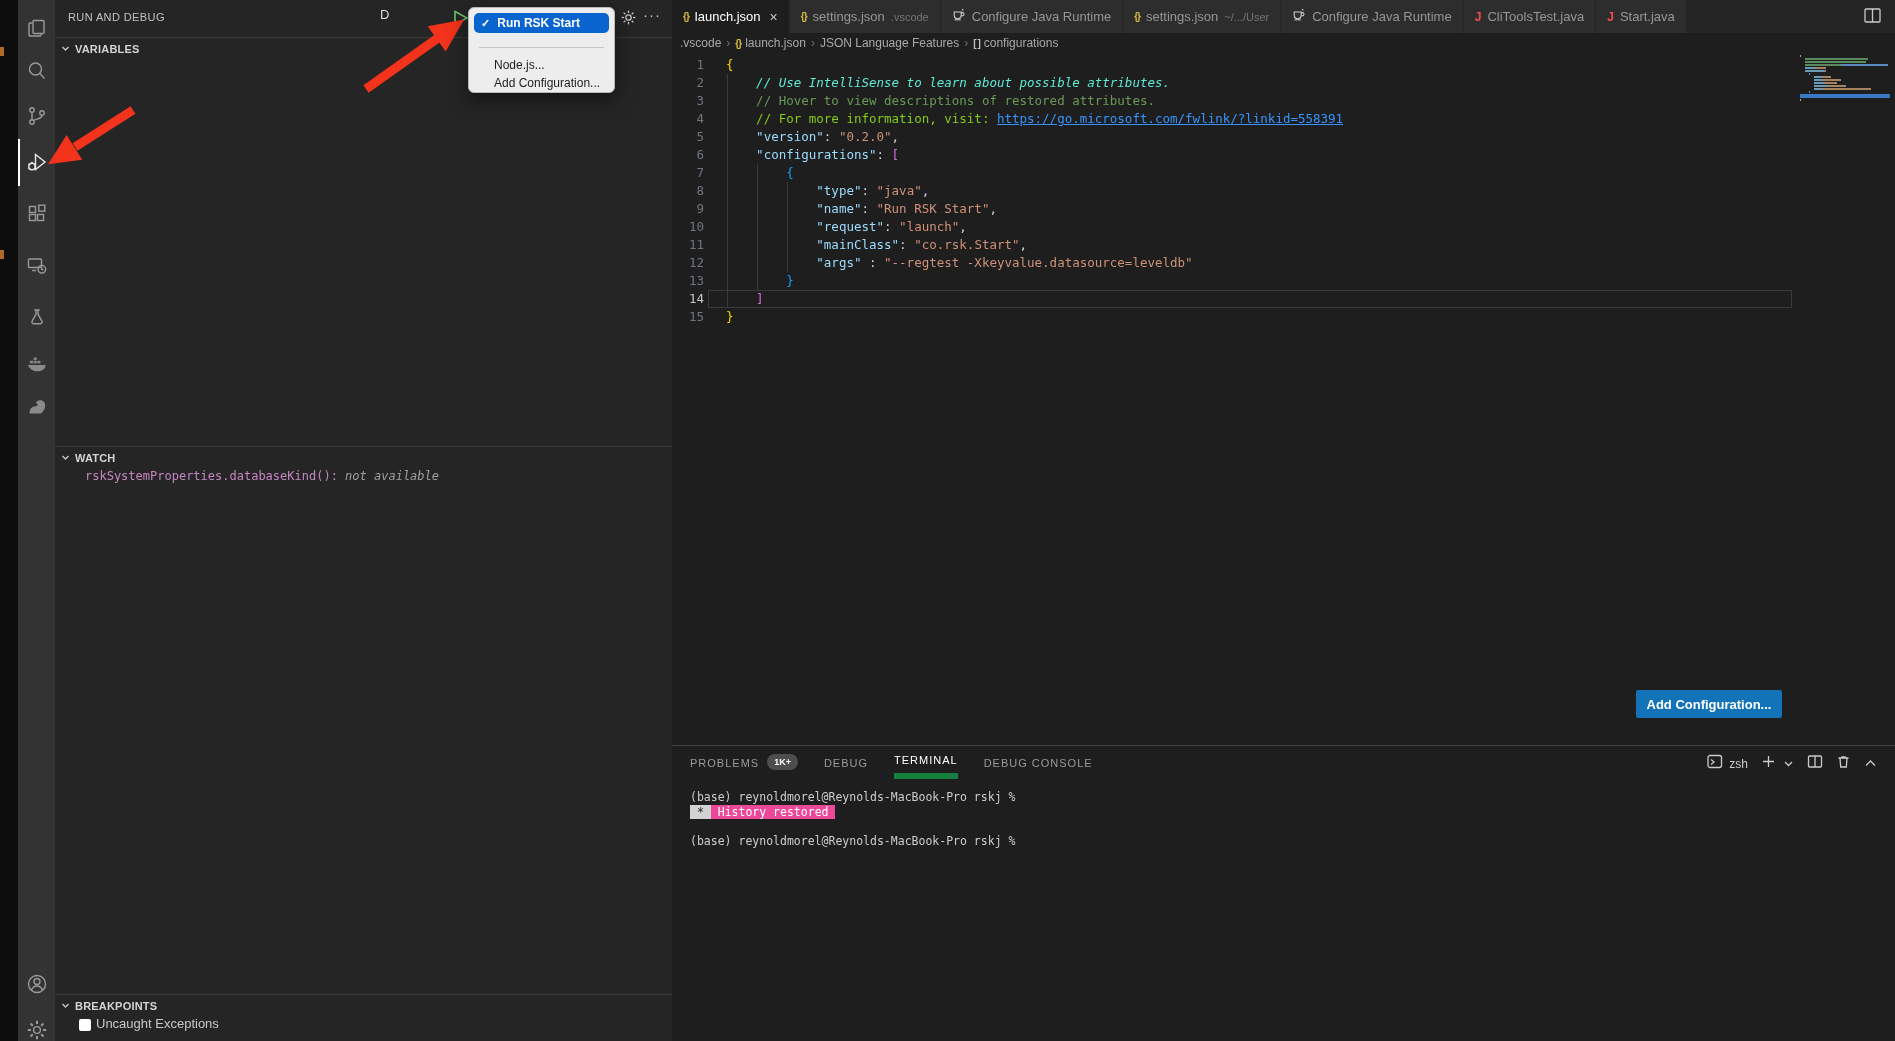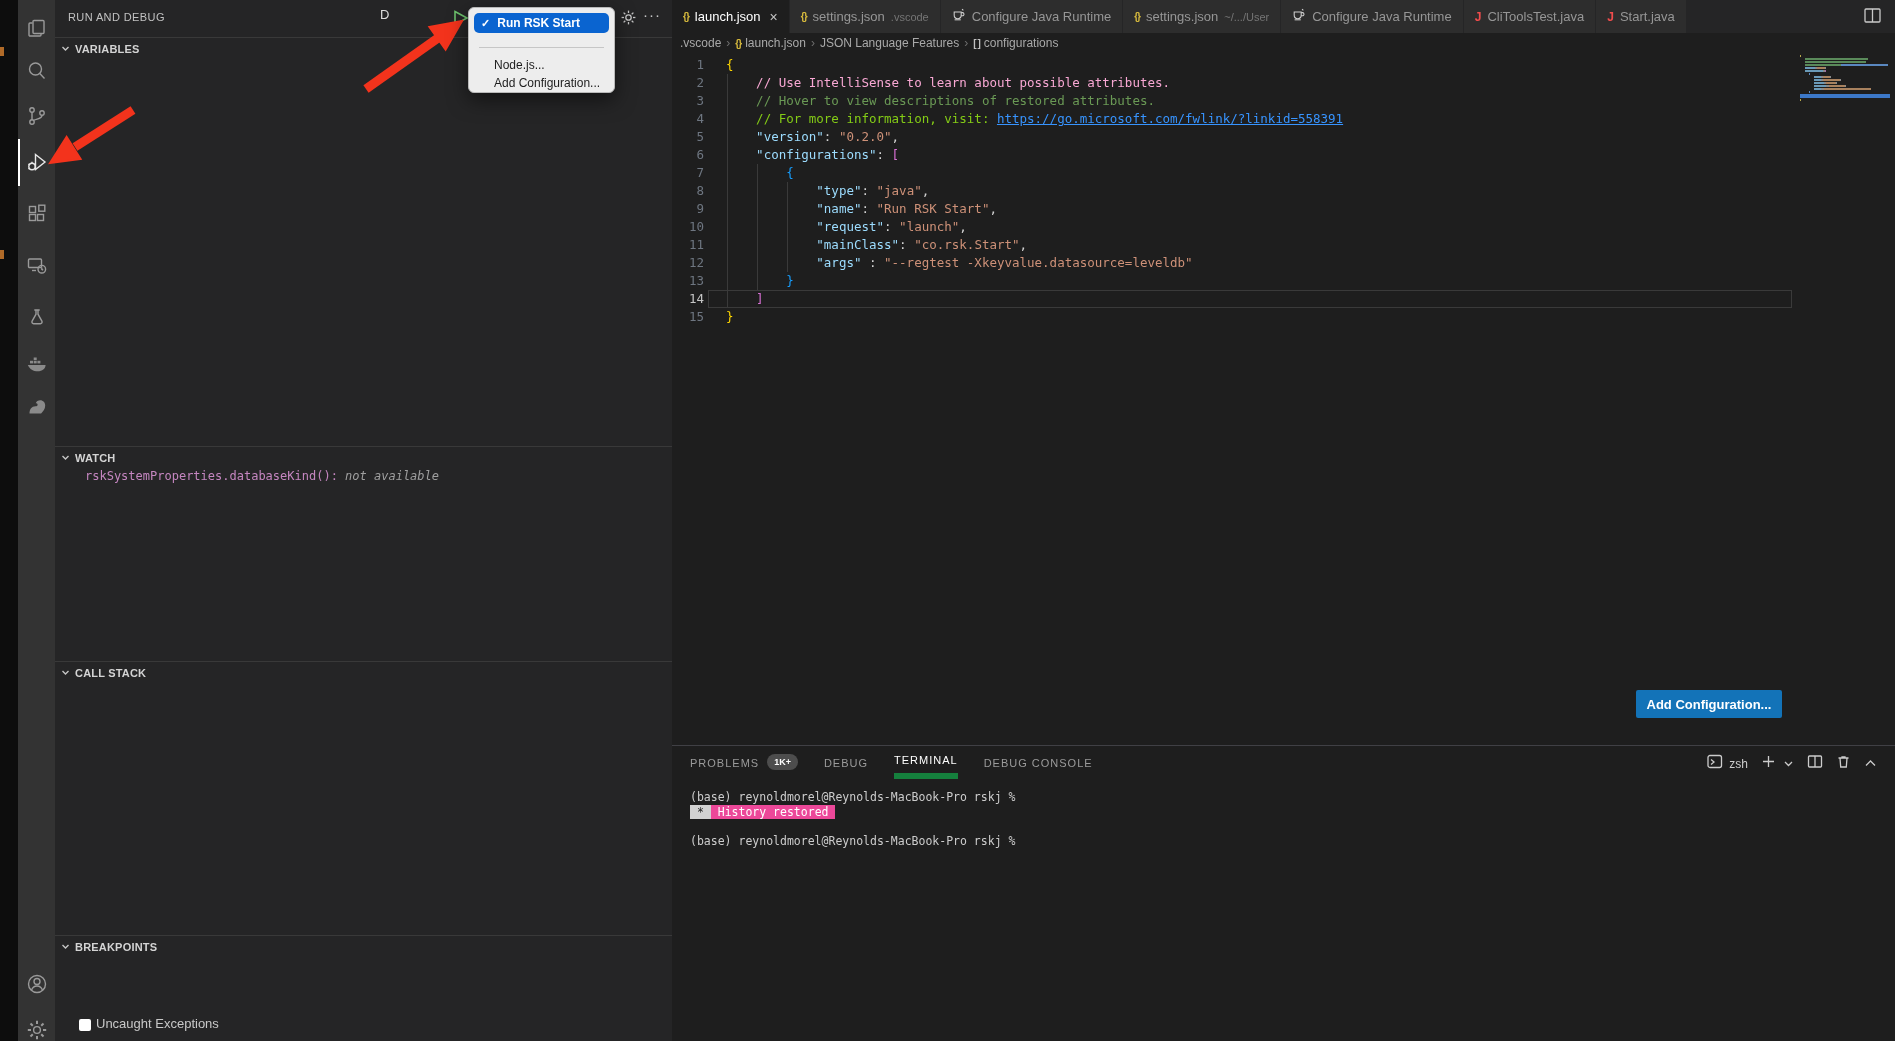--- a/index.html
+++ b/index.html
@@ -221,27 +221,21 @@
           <path d="M2.5 4l3 3 3-3"></path>
         </svg>
         <span>VARIABLES</span>
       </div>
     <div class="sb-sec" style="top:446px">
         <svg width="11" height="11" viewBox="0 0 11 11">
           <path d="M2.5 4l3 3 3-3"></path>
         </svg>
         <span>WATCH</span>
       </div>
-    <div class="sb-sec" style="top:661px">
-        <svg width="11" height="11" viewBox="0 0 11 11">
-          <path d="M2.5 4l3 3 3-3"></path>
-        </svg>
-        <span>CALL STACK</span>
-      </div>
-    <div class="sb-sec" style="top:935px">
+    <div class="sb-sec" style="top:994px">
         <svg width="11" height="11" viewBox="0 0 11 11">
           <path d="M2.5 4l3 3 3-3"></path>
         </svg>
         <span>BREAKPOINTS</span>
       </div>
 
     <div class="watch-row mono"><span class="watch-expr">rskSystemProperties.databaseKind():</span><span class="watch-val"> not available</span></div>
 
     <div class="bp-box"></div>
     <div class="bp-label">Uncaught Exceptions</div>
@@ -326,21 +320,21 @@
     <div id="code">
       <div class="guide" style="left:55px;  top:18px;  height:234px"></div>
       <div class="guide" style="left:85px;  top:108px; height:126px"></div>
       <div class="guide" style="left:115px; top:126px; height:90px"></div>
     <div class="crow">
           <span class="ln">1</span>
           <span class="ct"><span style="color: rgb(255, 215, 0);">{</span></span>
         </div>
         <div class="crow">
           <span class="ln">2</span>
-          <span class="ct"><span style="color: rgb(212, 212, 212);">    </span><span style="color: #f9a8d4;">// Use IntelliSense to learn about possible attributes.</span></span>
+          <span class="ct"><span style="color: rgb(212, 212, 212);">    </span><span style="color: #5eead4; font-style: italic;">// Use IntelliSense to learn about possible attributes.</span></span>
         </div>
         <div class="crow">
           <span class="ln">3</span>
           <span class="ct"><span style="color: rgb(212, 212, 212);">    </span><span style="color: rgb(106, 153, 85);">// Hover to view descriptions of restored attributes.</span></span>
         </div>
         <div class="crow">
           <span class="ln">4</span>
           <span class="ct"><span style="color: rgb(212, 212, 212);">    </span><span style="color: #84cc16;">// For more information, visit: </span><span style="color: rgb(55, 148, 255); text-decoration: underline;">https://go.microsoft.com/fwlink/?linkid=558391</span></span>
         </div>
         <div class="crow">

